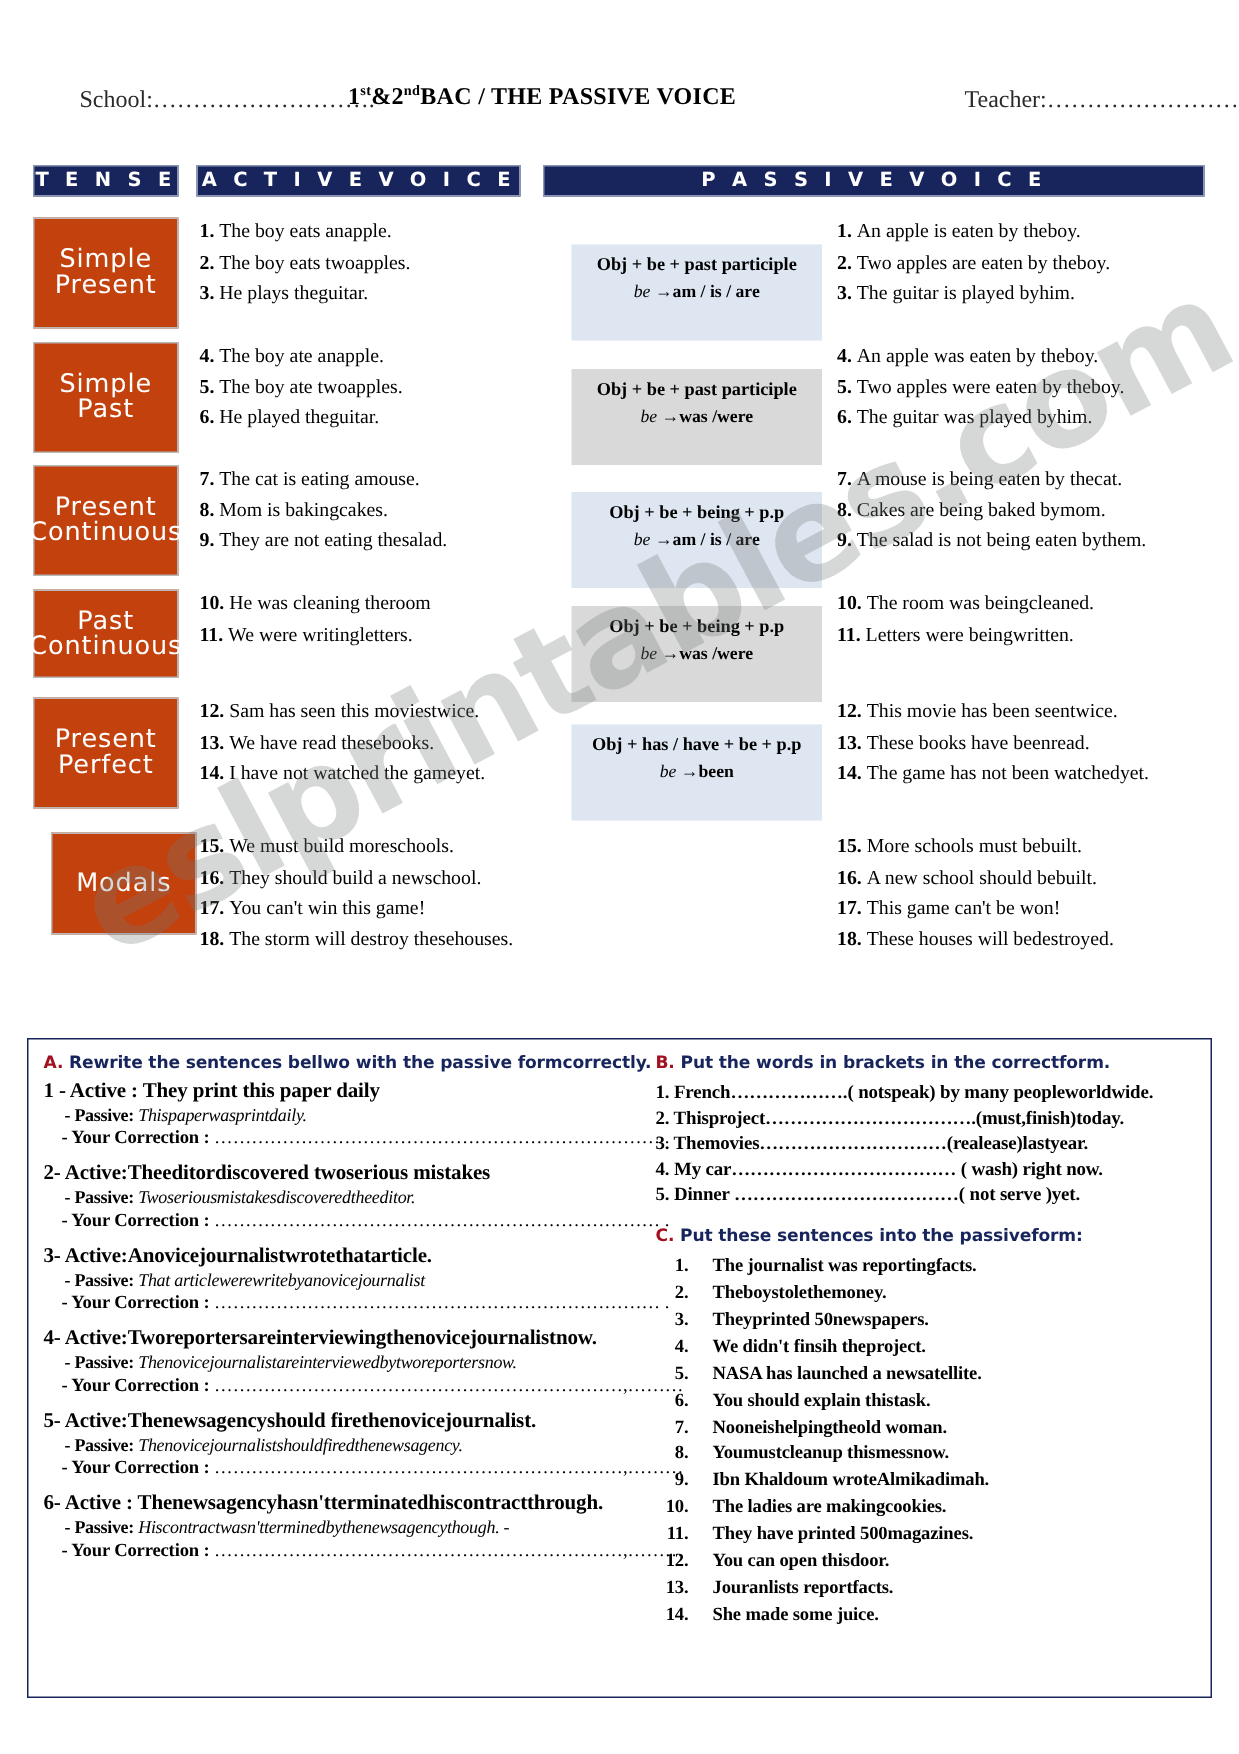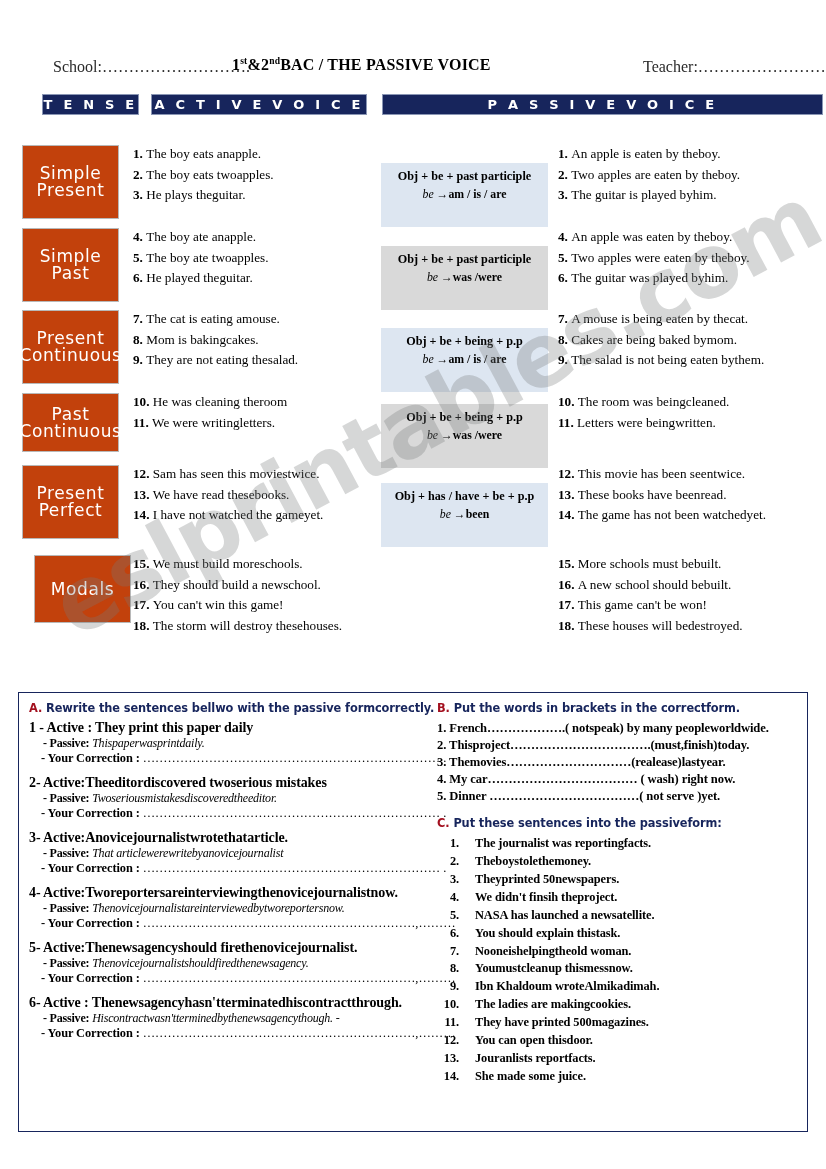--- a/index.html
+++ b/index.html
@@ -53,31 +53,30 @@
     position:absolute; left:232px; top:-2px;
     font-family:"Liberation Serif", serif;
     font-size:16px; font-weight:bold;
     letter-spacing:0.2px;
     white-space:nowrap;
   }
   .maintitle sup { font-size:9.5px; vertical-align:super; }
 
   
   .hdr {
-    position:absolute; top:94px; height:21px;
+    position:absolute; top:110px; height:21px;
     background:#17255c;
     border:1px solid #8a96b4;
     color:#fff;
     font-family:"DejaVu Sans", sans-serif;
     font-weight:bold;
     font-size:13px;
     letter-spacing:3.2px;
     display:flex; align-items:center; justify-content:center;
     z-index:3;
-    margin-left:20px;
   }
   #hdr-tense  { left:22px;  width:97px; }
   #hdr-active { left:131px; width:216px; }
   #hdr-passive{ left:362px; width:441px; }
 
   
   .grid {
     position:absolute; left:0; top:145px; width:826px;
     z-index:3;
   }

